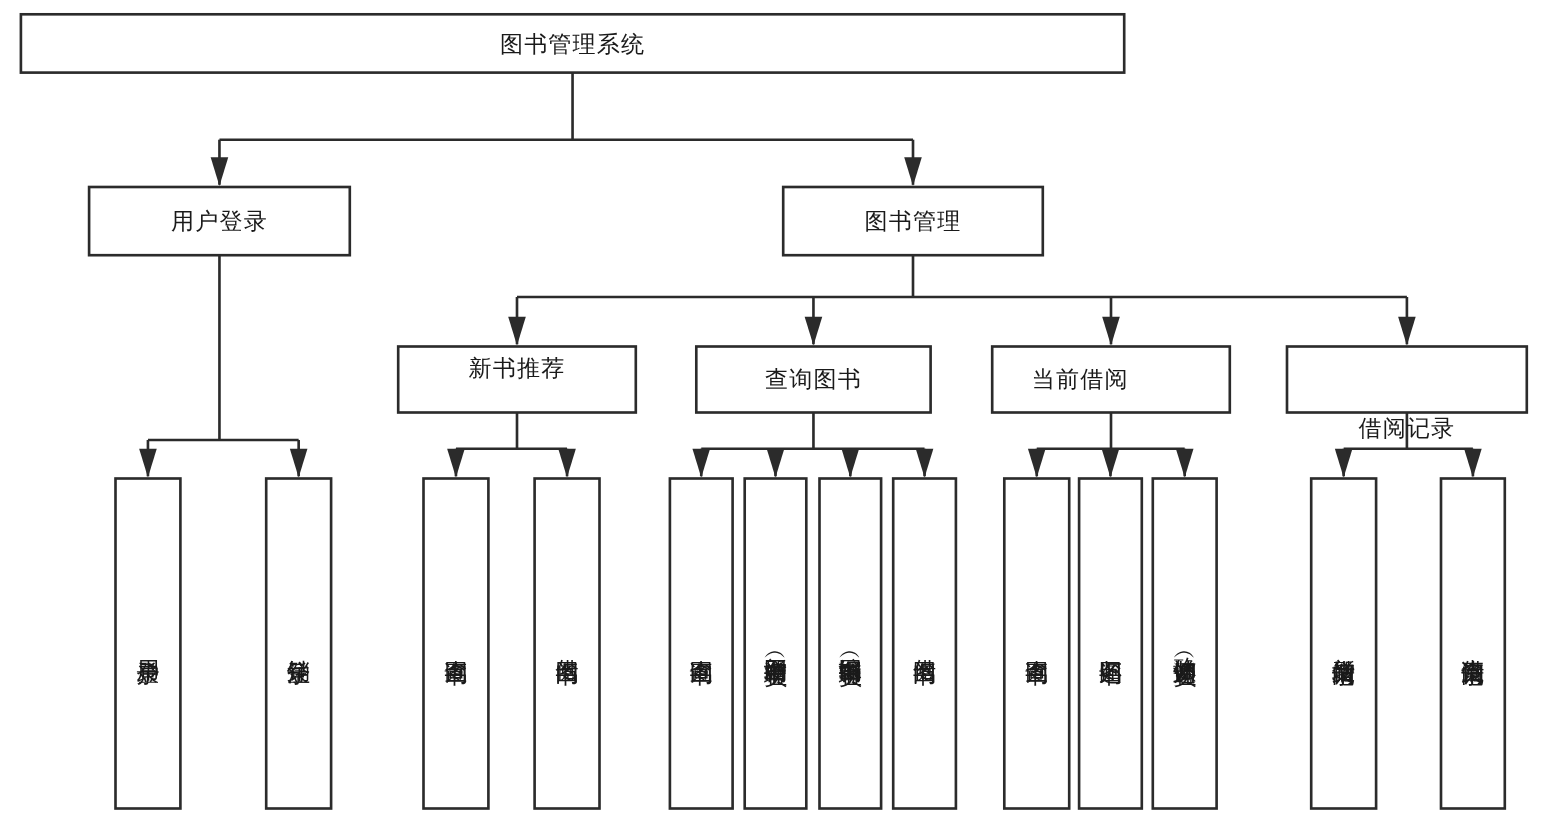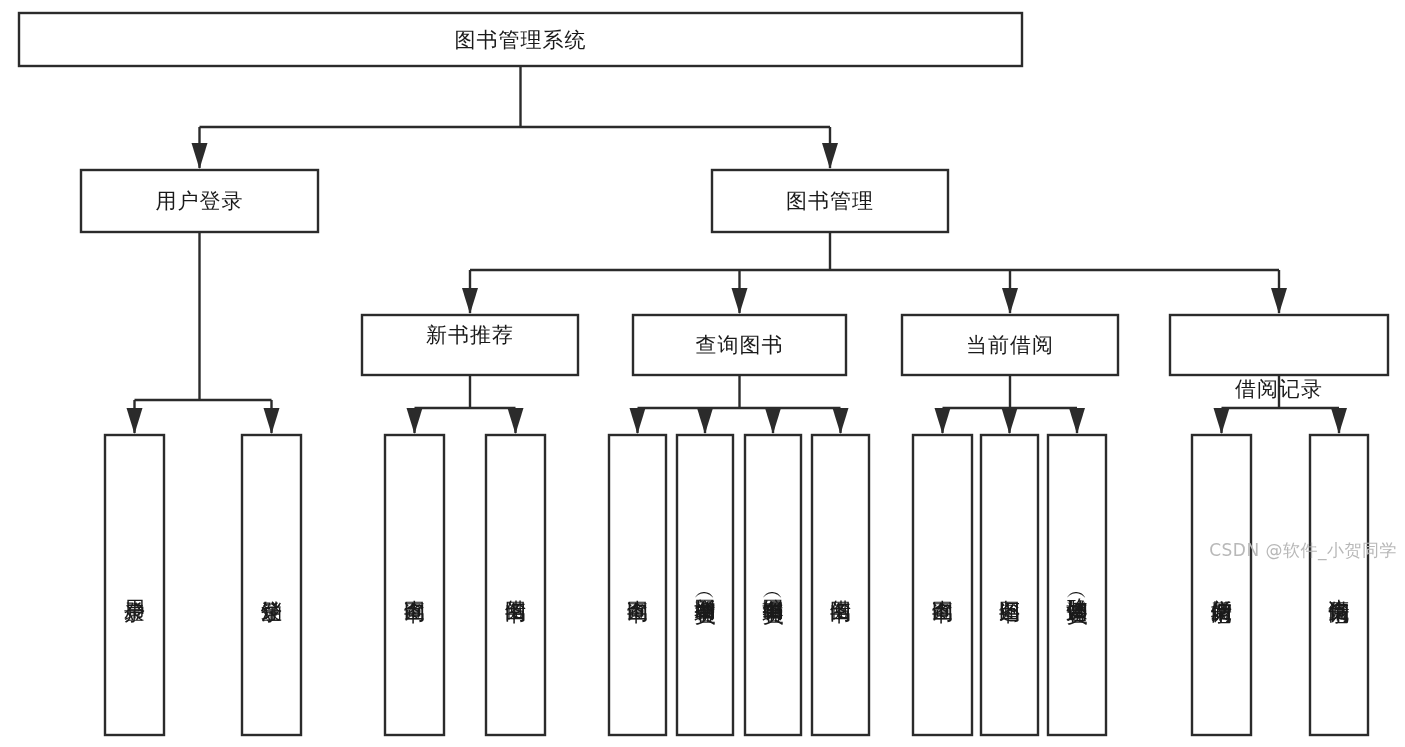--- a/index.html
+++ b/index.html
@@ -178,21 +178,21 @@
       </div>
       <div class="hlabel-wrap" style="left: 712px; top: 170px; width: 236px; height: 62px; text-align: center;">
         <span class="hlabel-text">图书管理</span>
       </div>
       <div class="hlabel-wrap" style="left: 362px; top: 305px; width: 216px; height: 60px;">
         <span class="hlabel-text">新书推荐</span>
       </div>
       <div class="hlabel-wrap" style="left: 633px; top: 315px; width: 213px; height: 60px;">
         <span class="hlabel-text">查询图书</span>
       </div>
-      <div class="hlabel-wrap" style="left: 902px; top: 315px; width: 216px; height: 60px;">
+      <div class="hlabel-wrap" style="left: 874px; top: 315px; width: 216px; height: 60px;">
         <span class="hlabel-text">当前借阅</span>
       </div>
       <div class="hlabel-wrap" style="left: 1170px; top: 315px; width: 218px; height: 60px; margin-top: 44px;">
         <span class="hlabel-text">借阅记录</span>
       </div>
       <div class="vlabel-wrap" style="left: 105px; top: 435px; width: 59px; height: 300px;">
         <span class="vlabel-text">用户登录</span>
       </div>
       <div class="vlabel-wrap" style="left: 242px; top: 435px; width: 59px; height: 300px;">
         <span class="vlabel-text">注销登录</span>
@@ -225,14 +225,13 @@
         <span class="vlabel-text">确认归还（管理员）</span>
       </div>
       <div class="vlabel-wrap" style="left: 1192px; top: 435px; width: 59px; height: 300px;">
         <span class="vlabel-text">新增借阅记录</span>
       </div>
       <div class="vlabel-wrap" style="left: 1310px; top: 435px; width: 58px; height: 300px;">
         <span class="vlabel-text">查询借阅记录</span>
       </div>
     </div>
 
-  <div class="watermark">CSDN @软件_小贺同学</div>
 </div>
 
 </body></html>

